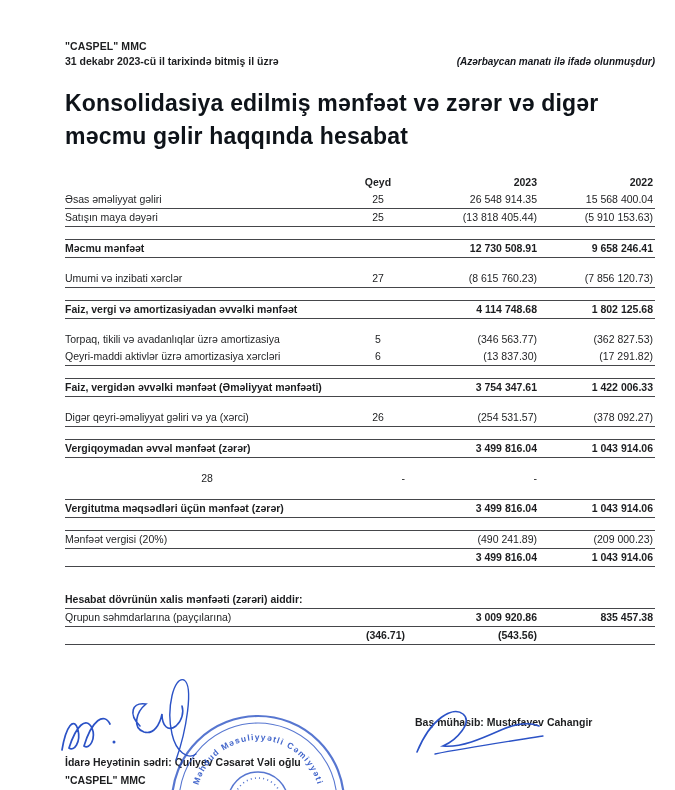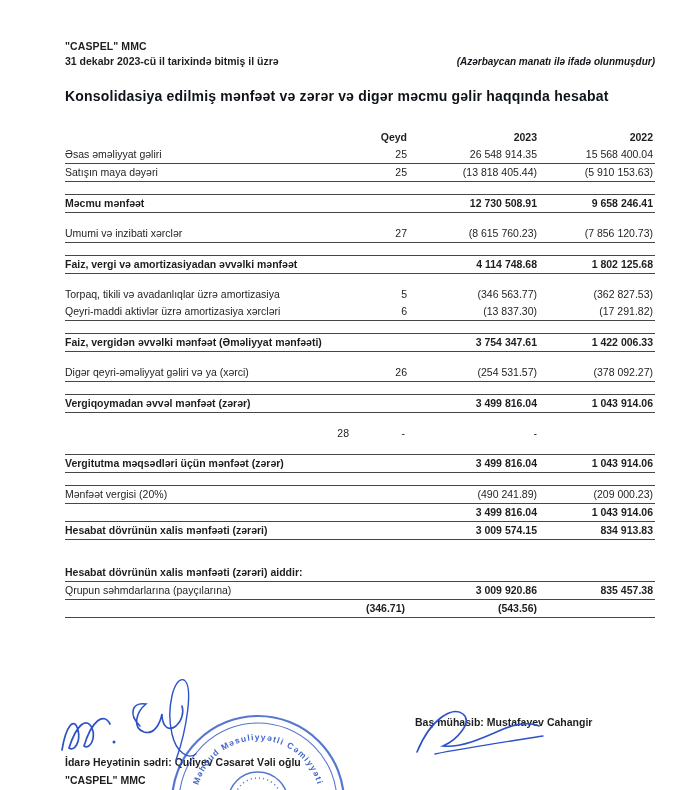--- a/index.html
+++ b/index.html
@@ -4,25 +4,25 @@
 <style>
   html,body{margin:0;padding:0;}
   body{font-family:"Liberation Sans",sans-serif;background:#ffffff;}
   .page{position:relative;width:675px;height:790px;background:#ffffff;color:#1d1e20;overflow:hidden;}
 
   .header{display:flex;justify-content:space-between;align-items:flex-end;padding:40px 20px 0 65px;}
   .company{font-size:10.5px;font-weight:700;letter-spacing:.1px;}
   .period{font-size:10.5px;font-weight:700;margin-top:3px;}
   .currency{font-size:10px;font-weight:700;font-style:italic;color:#14161c;}
 
-  .title{padding:20px 20px 0 65px;font-size:14px;font-weight:700;line-height:1.42;color:#0e1319;max-width:565px;letter-spacing:.2px;}
+  .title{padding:20px 20px 0 65px;font-size:23px;font-weight:700;line-height:1.42;color:#0e1319;max-width:565px;letter-spacing:.2px;}
 
   .table{margin:22px 20px 0 65px;width:590px;font-size:10.5px;}
   .trow{display:grid;grid-template-columns:1fr 58px 132px 116px;align-items:end;padding:2px 0 3px;}
-  .trow .c1{text-align:right;}
+  .trow .c1{text-align:center;}
   .trow .c2,.trow .c3{text-align:right;padding-right:2px;}
   .trow.thead{font-weight:700;padding-bottom:3px;}
   .trow.bold{font-weight:700;}
   .trow.top{border-top:1px solid #45464a;}
   .trow.bottom{border-bottom:1px solid #45464a;}
   .trow.gap{margin-top:12px;}
   .trow.vbold .c2,.trow.vbold .c3{font-weight:700;}
 
   .alloc{margin:24px 20px 0 65px;width:590px;font-size:10.5px;}
   .alloc-heading{font-weight:700;border-bottom:1px solid #45464a;padding:2px 0 3px;}
@@ -134,26 +134,20 @@
           <div class="c1"></div>
           <div class="c2">(490 241.89)</div>
           <div class="c3">(209 000.23)</div>
         </div>
         <div class="trow bold bottom">
           <div class="c0"></div>
           <div class="c1"></div>
           <div class="c2">3 499 816.04</div>
           <div class="c3">1 043 914.06</div>
         </div>
-        <div class="trow bold bottom">
-          <div class="c0">Hesabat dövrünün xalis mənfəəti (zərəri)</div>
-          <div class="c1"></div>
-          <div class="c2">3 009 574.15</div>
-          <div class="c3">834 913.83</div>
-        </div>
       </div>
   </div>
 
   <div class="alloc">
     <div class="alloc-heading">Hesabat dövrünün xalis mənfəəti (zərəri) aiddir:</div>
     <div>
         <div class="trow vbold bottom">
           <div class="c0">Qrupun səhmdarlarına (payçılarına)</div>
           <div class="c1"></div>
           <div class="c2">3 009 920.86</div>

